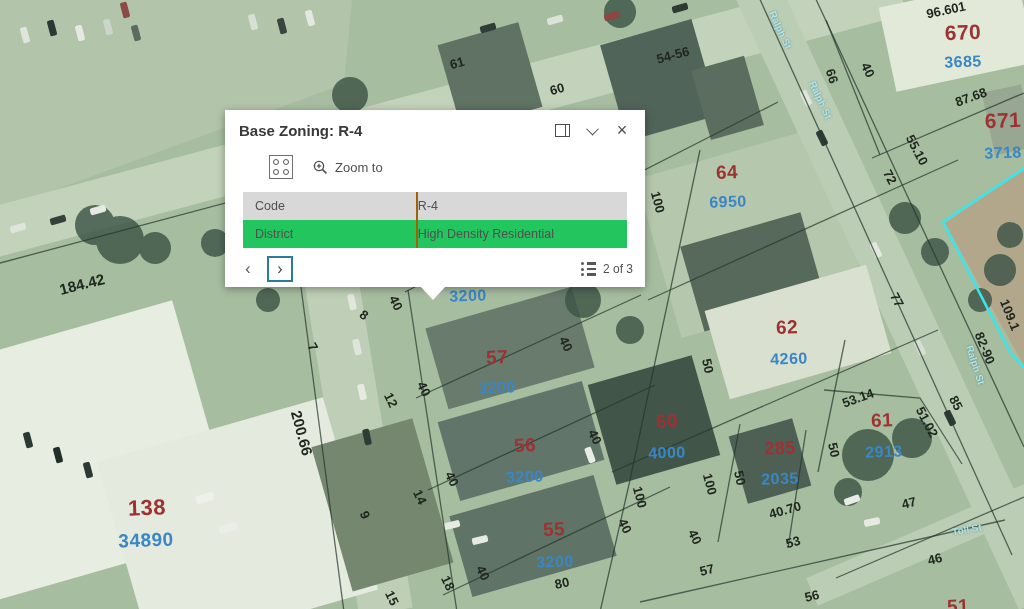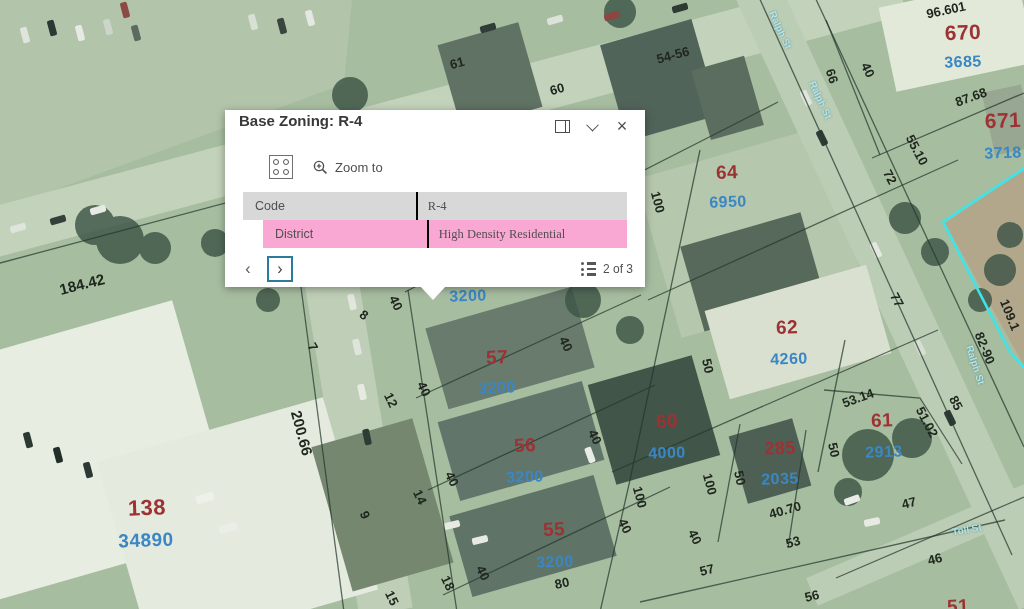--- a/index.html
+++ b/index.html
@@ -12,42 +12,42 @@
   .lb.dim{color:#20271f;font-size:13px;font-weight:700;}
   .lb.parcel{color:#9c3234;font-size:19px;letter-spacing:.5px;}
   .lb.lot{color:#3a87c4;font-size:16px;letter-spacing:.5px;}
   .lb.street{color:#aee7ef;font-size:10px;font-weight:700;text-shadow:0 0 2px rgba(30,70,70,.55);}
 
   
   .popup{position:absolute;left:225px;top:110px;width:420px;height:177px;background:#fff;
          z-index:10;box-shadow:0 2px 8px rgba(0,0,0,.35);color:#4c4c4c;}
   .popup .arrow{position:absolute;left:195px;bottom:-13px;width:0;height:0;
          border-left:13px solid transparent;border-right:13px solid transparent;border-top:14px solid #fff;}
-  .p-header{display:flex;height:36px;padding:2px 8px 0 14px;}
+  .p-header{display:flex;align-items:center;height:36px;padding:2px 8px 0 14px;}
   .p-title{flex:1;font-size:15px;font-weight:700;color:#393939;}
   .icon-btn{width:30px;height:28px;display:flex;align-items:center;justify-content:center;
             cursor:pointer;background:none;border:0;padding:0;color:#4c4c4c;}
   .dock{position:relative;width:15px;height:13px;border:1.6px solid #4c4c4c;box-sizing:border-box;}
   .dock i{position:absolute;right:3px;top:0;bottom:0;width:0;border-left:1.6px solid #4c4c4c;}
   .chev-down{width:8px;height:8px;border-right:1.8px solid #4c4c4c;border-bottom:1.8px solid #4c4c4c;
              transform:rotate(45deg) translate(-1px,-1px);}
   .x-glyph{font-size:18px;line-height:1;color:#4c4c4c;}
   .p-toolbar{display:flex;align-items:center;height:38px;padding:0 8px;margin-left:36px;}
   .grid-icon{width:24px;height:24px;border:1px solid #6f6f6f;box-sizing:border-box;
              display:grid;grid-template-columns:7px 7px;grid-template-rows:7px 7px;gap:3px;
              align-content:center;justify-content:center;background:#fff;cursor:pointer;}
   .grid-icon i{width:6px;height:6px;border:1.5px solid #565656;border-radius:50%;box-sizing:border-box;}
   .zoomto{display:flex;align-items:center;gap:7px;margin-left:14px;cursor:pointer;background:none;border:0;
           font-family:"Liberation Sans",sans-serif;font-size:13px;color:#4f4f4f;}
   .attr-table{margin:6px 18px 0 18px;font-size:12.5px;color:#505050;}
   .attr-row{display:flex;height:28px;align-items:center;}
   .attr-row.r0{background:#d8d8d8;}
-  .attr-row.r1{background:#f9a8d4;margin-left:20px;}
+  .attr-row.r1{background:#22c55e;}
   .cell-label{width:45%;padding-left:12px;box-sizing:border-box;}
-  .cell-value{flex:1;padding-left:10px;border-left:2px solid #000000;height:100%;display:flex;align-items:center;box-sizing:border-box;font-family:Liberation Serif, serif;}
+  .cell-value{flex:1;border-left:2px solid #a16207;height:100%;display:flex;align-items:center;box-sizing:border-box;}
   .p-footer{position:absolute;left:0;right:0;bottom:0;height:36px;display:flex;align-items:center;padding:0 12px;}
   .pg-btn{background:none;border:0;font-size:16px;color:#5a5a5a;width:22px;height:24px;cursor:pointer;
           display:flex;align-items:center;justify-content:center;font-family:"Liberation Sans",sans-serif;}
   .pg-btn.next{width:26px;height:26px;border:2px solid #2a7c9d;color:#444;margin-left:8px;}
   .p-foot-right{margin-left:auto;display:flex;align-items:center;gap:7px;font-size:12px;color:#4f4f4f;}
   .list-icon{display:flex;flex-direction:column;gap:2.5px;}
   .list-icon i{display:flex;align-items:center;gap:2.5px;}
   .list-icon i::before{content:"";width:3px;height:3px;background:#565656;border-radius:50%;}
   .list-icon i::after{content:"";width:9px;height:2.2px;background:#565656;}
 </style>

